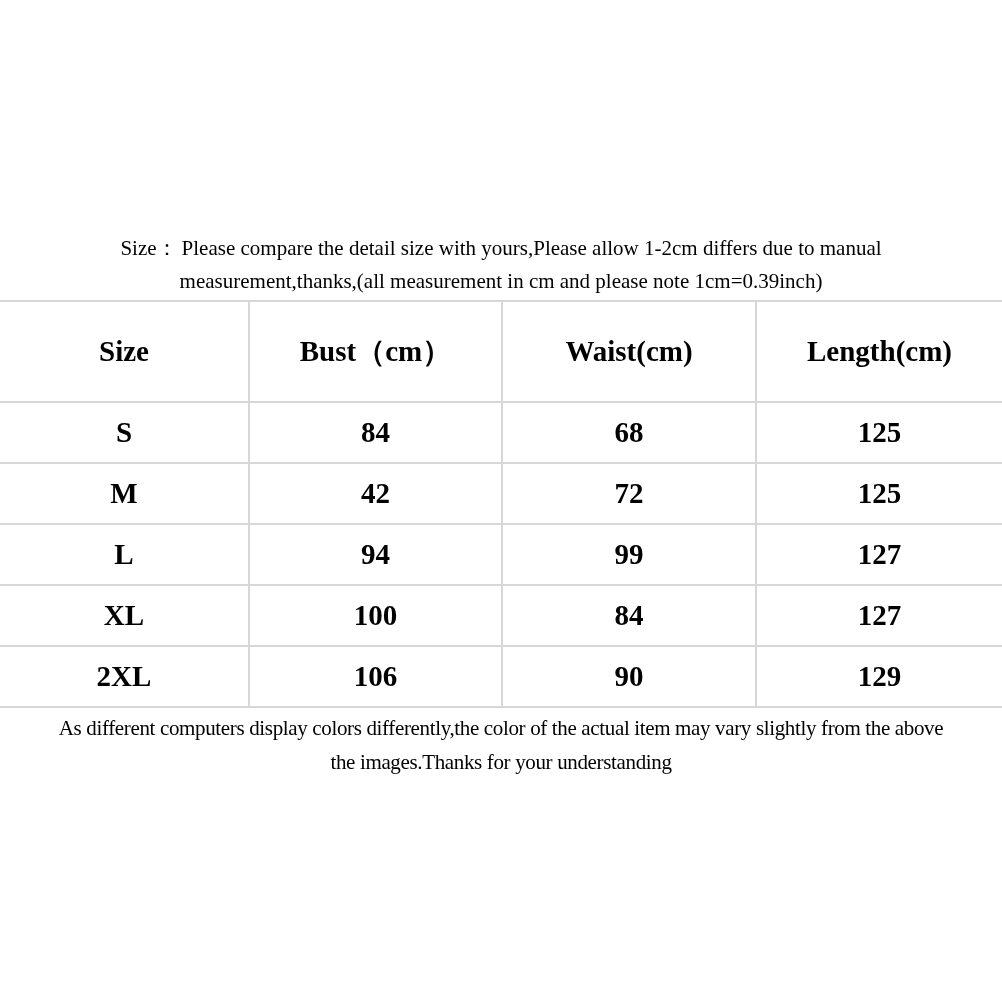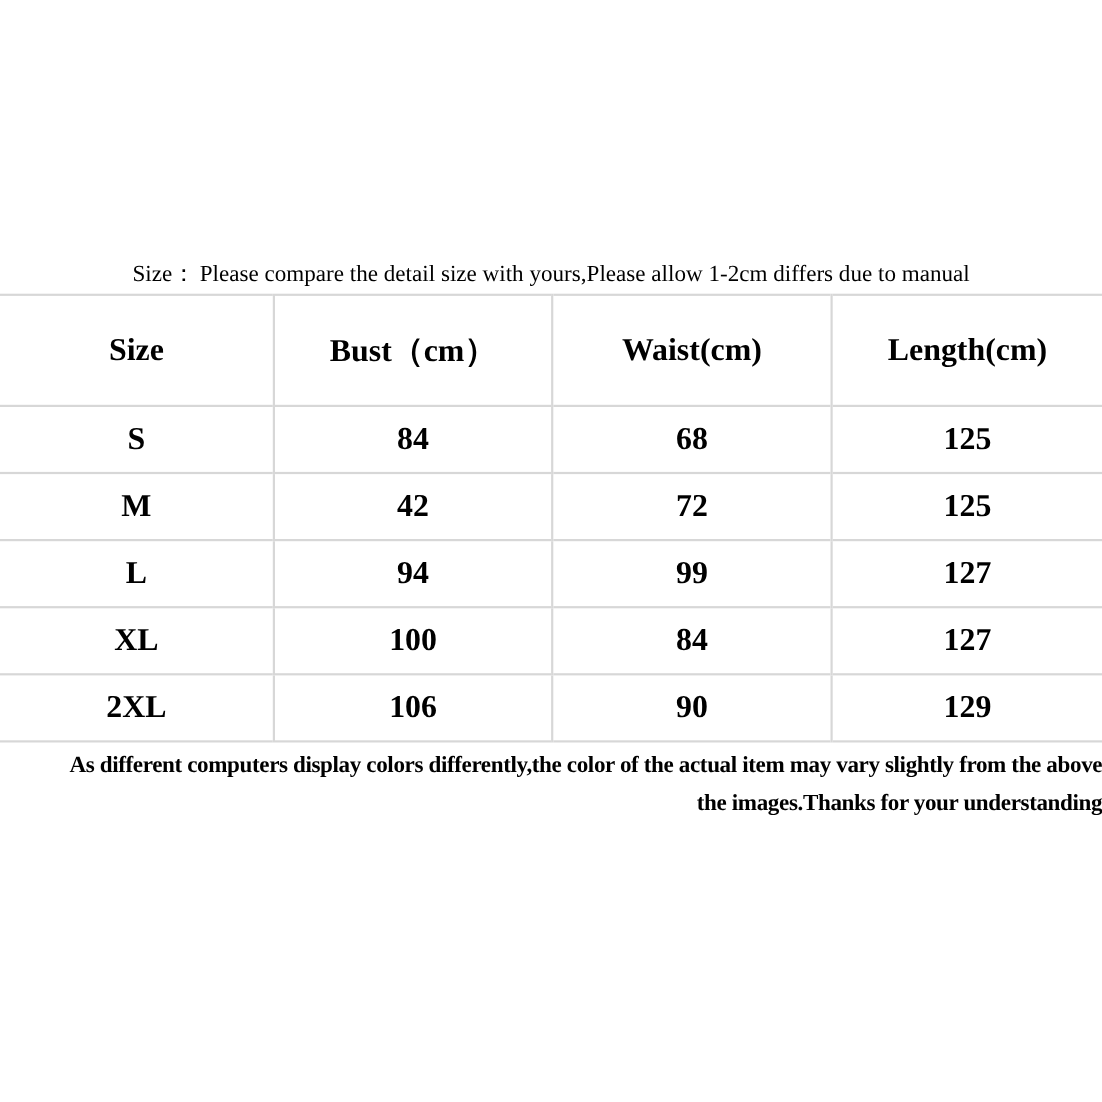--- a/index.html
+++ b/index.html
@@ -45,34 +45,35 @@
     font-size: 29px;
     padding: 0;
   }
   .size-table th:last-child, .size-table td:last-child { border-right: none; border-radius: 28px; }
   .size-table th { height: 99px; }
   .size-table td { height: 59px; }
 
   
   .bottom-note {
     margin-top: 3px;
-    text-align: right;
+    text-align: center;
     font-size: 21px;
     line-height: 34px;
     letter-spacing: -0.35px;
-    font-weight: 700;
+    font-weight: 400;
   }
 </style>
 </head>
 <body>
 
 <div class="page">
 
   <div class="top-note">
     <div class="note-line"><span class="size-label">Size：</span><span>Please compare the detail size with yours,Please allow 1-2cm differs due to manual</span></div>
+    <div class="note-line">measurement,thanks,(all measurement in cm and please note 1cm=0.39inch)</div>
   </div>
 
   <table class="size-table">
     <colgroup>
         <col class="c1">
         <col class="c2">
         <col class="c3">
         <col class="c4">
       </colgroup>
     <thead>

